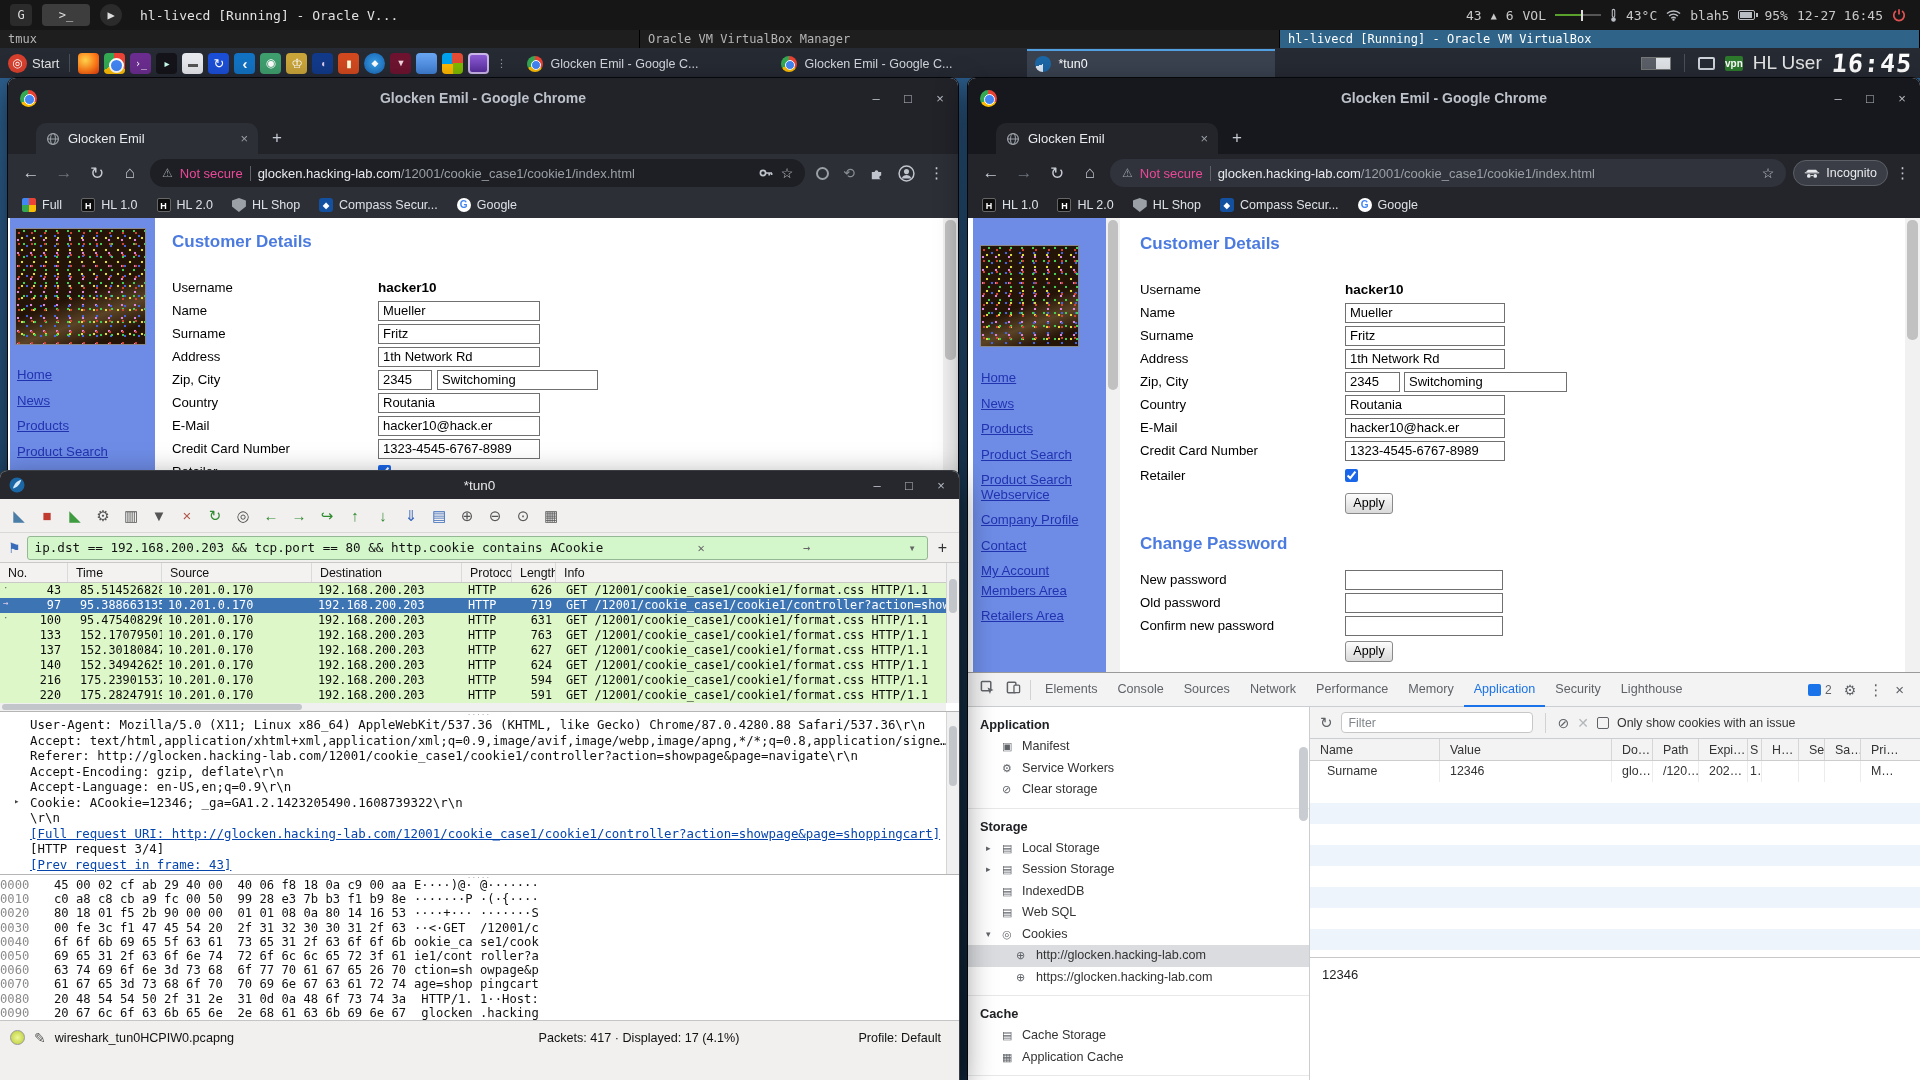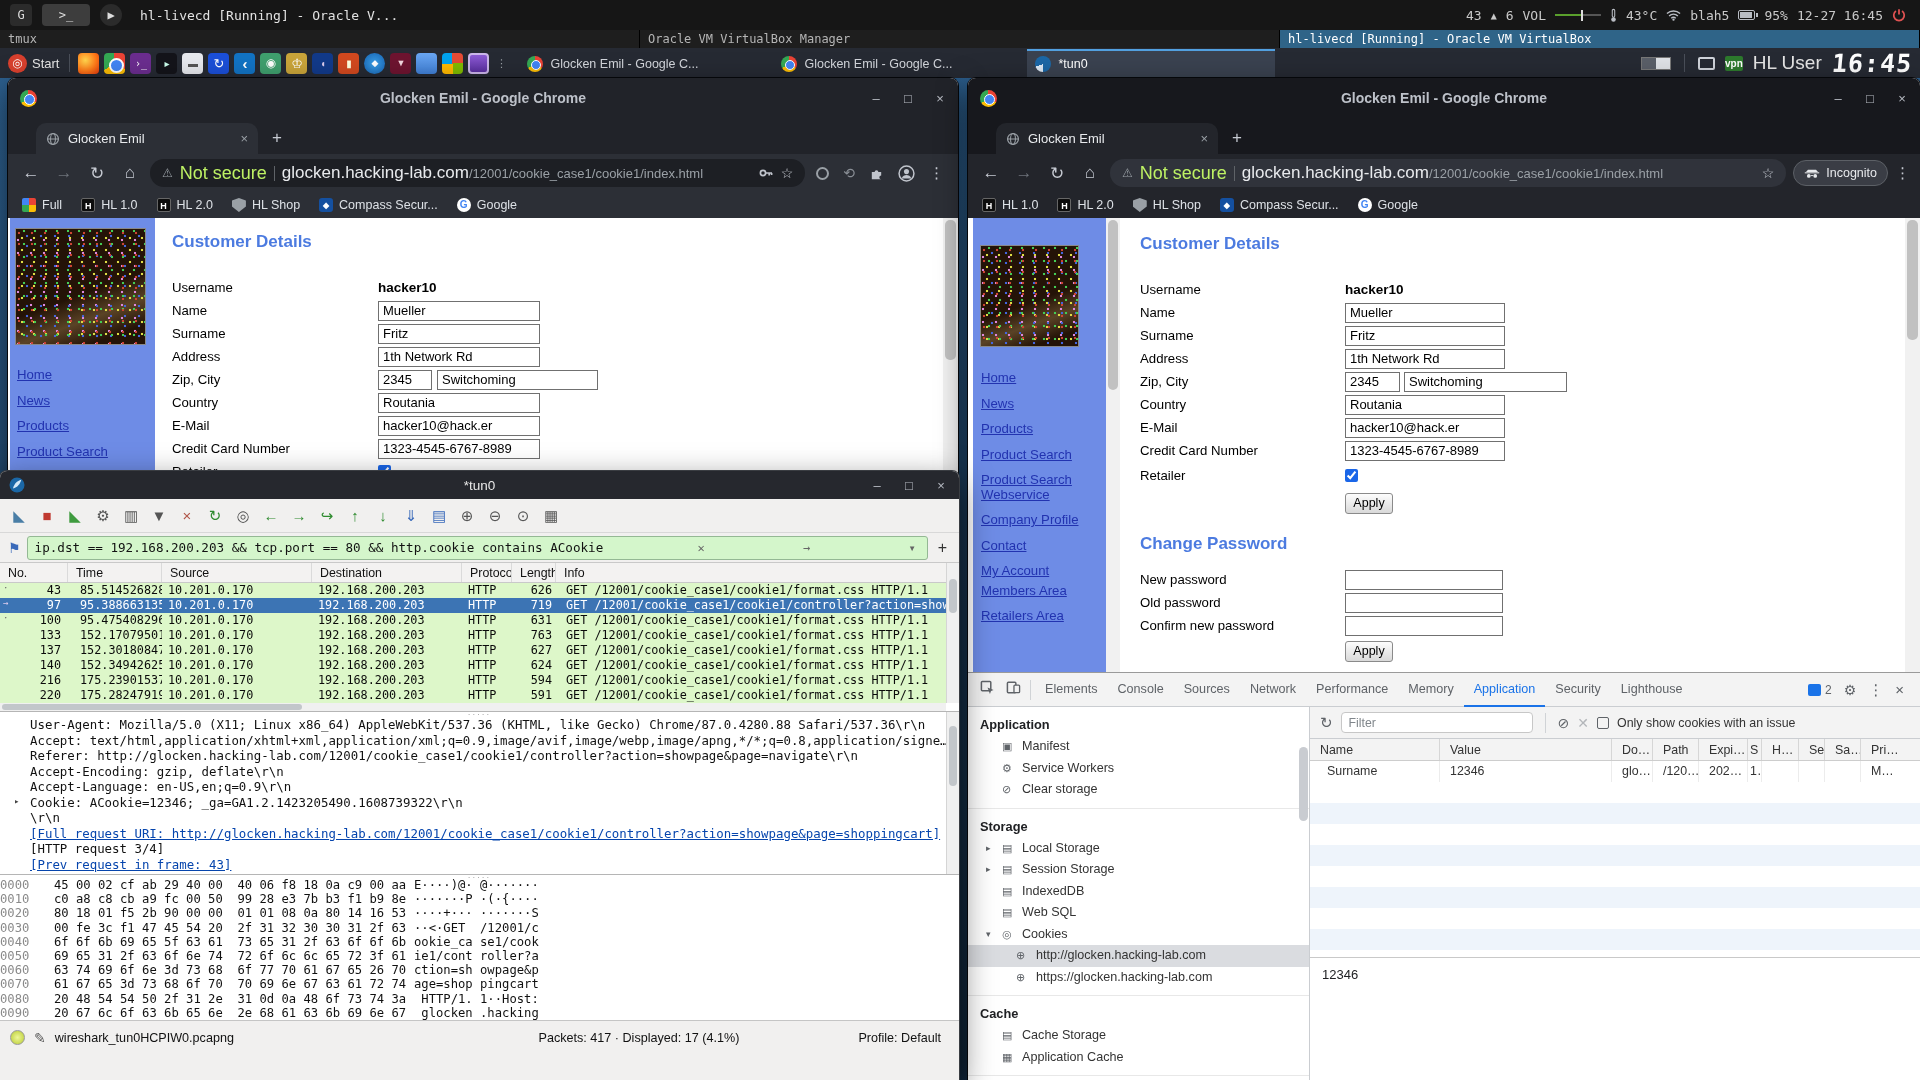--- a/index.html
+++ b/index.html
@@ -71,23 +71,23 @@
 .wbtns{position:absolute;right:10px;top:0;height:40px;display:flex;align-items:center;gap:16px;z-index:1}
 .wb{color:#b8bcc4;font-size:13px;width:16px;text-align:center}
 .tabstrip{height:36px;display:flex;align-items:flex-end;padding-left:28px}
 .tab{width:222px;height:31px;border-radius:10px 10px 0 0;display:flex;align-items:center;gap:8px;padding:0 10px;font-size:13px;color:#e8eaed}
 .tclose{margin-left:auto;color:#9aa0a6;font-size:13px}
 .newtab{color:#c6cad2;font-size:17px;margin:0 0 6px 14px}
 .navbar{height:38px;display:flex;align-items:center;gap:7px;padding:0 10px}
 .nbi{color:#c6cad2;font-size:17px;width:26px;text-align:center}
 .omni{flex:1;height:28px;border-radius:14px;display:flex;align-items:center;gap:7px;padding:0 12px;overflow:hidden;white-space:nowrap}
 .warn{color:#9aa0a6;font-size:12px}
-.nsec{color:#bef264;font-size:18px}
+.nsec{color:#ec4899;font-size:13px}
 .odiv{width:1px;height:15px;background:#5f6368}
-.uhost{color:#e8eaed;font-size:17px}
+.uhost{color:#e8eaed;font-size:13px}
 .upath{color:#9aa0a6;font-size:13px}
 .okey{margin-left:auto}
 .star{color:#c6cad2;font-size:14px}
 .extbar{display:flex;align-items:center;gap:14px;padding:0 4px}
 .ring{width:13px;height:13px;border:2.5px solid #9aa0a6;border-radius:50%}
 .recy{color:#8a8f96;font-size:14px}
 .kebab{color:#c6cad2;font-size:15px}
 .incog{display:flex;align-items:center;gap:6px;background:#3a3d45;border:1px solid #5c6066;border-radius:13px;height:26px;padding:0 10px;color:#e8eaed;font-size:12.5px}
 .bkbar{height:26px;display:flex;align-items:center;gap:5px;padding:0 14px;font-size:12.5px;color:#dde1e6}
 .bkitem{display:flex;align-items:center;gap:6px;margin-right:14px}

